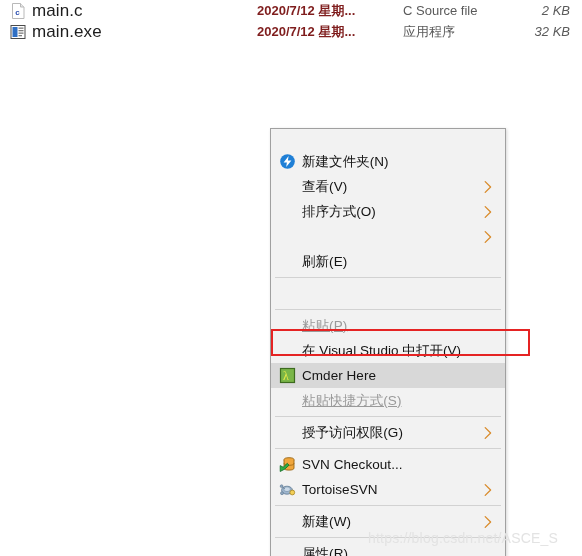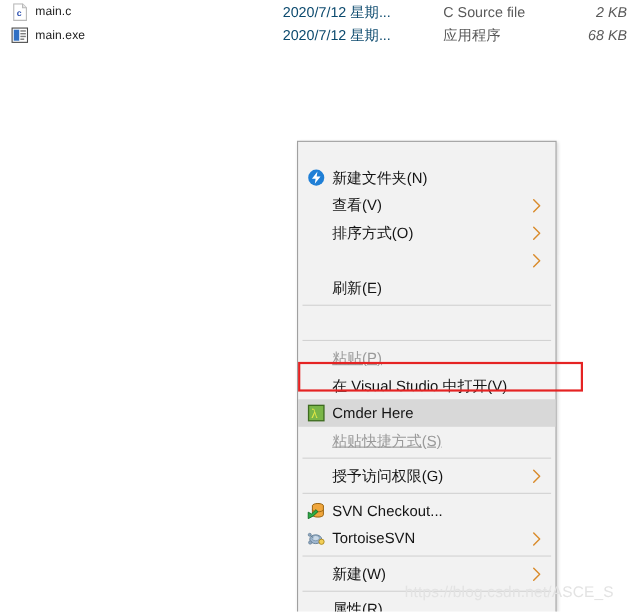--- a/index.html
+++ b/index.html
@@ -31,31 +31,32 @@
   }
   .file-icon {
     position: absolute;
     left: 10px;
     width: 16px;
     height: 16px;
   }
   .file-name {
     position: absolute;
     left: 32px;
-    font-size: 11px;
+    font-size: 17px;
     color: #1d1d1d;
     letter-spacing: 0.1px;
     white-space: nowrap;
   }
   .file-date {
     position: absolute;
     left: 257px;
     font-size: 13px;
-    color: #0c4a6e;
-    white-space: nowrap;
+    color: #7f1d1d;
+    white-space: nowrap;
+    font-weight: bold;
   }
   .file-type {
     position: absolute;
     left: 403px;
     font-size: 13px;
     color: #5a5a5a;
     white-space: nowrap;
   }
   .file-size {
     position: absolute;
@@ -166,21 +167,21 @@
           <rect x="1" y="1.5" width="14" height="13" fill="#ffffff" stroke="#4a4a4a" stroke-width="1"></rect>
           <rect x="2.5" y="3" width="5" height="10" fill="#2f6fc4"></rect>
           <rect x="8.5" y="3.5" width="5" height="1.3" fill="#7d7d7d"></rect>
           <rect x="8.5" y="6" width="5" height="1.3" fill="#7d7d7d"></rect>
           <rect x="8.5" y="8.5" width="5" height="1.3" fill="#7d7d7d"></rect>
           <rect x="8.5" y="11" width="3.5" height="1.3" fill="#7d7d7d"></rect>
         </svg></span>
       <span class="file-name">main.exe</span>
       <span class="file-date">2020/7/12 星期...</span>
       <span class="file-type">应用程序</span>
-      <span class="file-size">68 KB</span>
+      <span class="file-size">32 KB</span>
     </div>
   </div>
 
 <div id="context-menu">
     <div class="menu-item">
       <span class="mi-icon"><svg width="17" height="17" viewBox="0 0 17 17">
           <circle cx="8.5" cy="8.5" r="7.3" fill="#1f7fd6"></circle>
           <path d="M9.6 2.9 L4.6 9.4 H7.9 L7.2 14.1 L12.4 7.4 H8.9 Z" fill="#ffffff"></path>
         </svg></span>
       <span class="mi-label">新建文件夹(N)</span>

